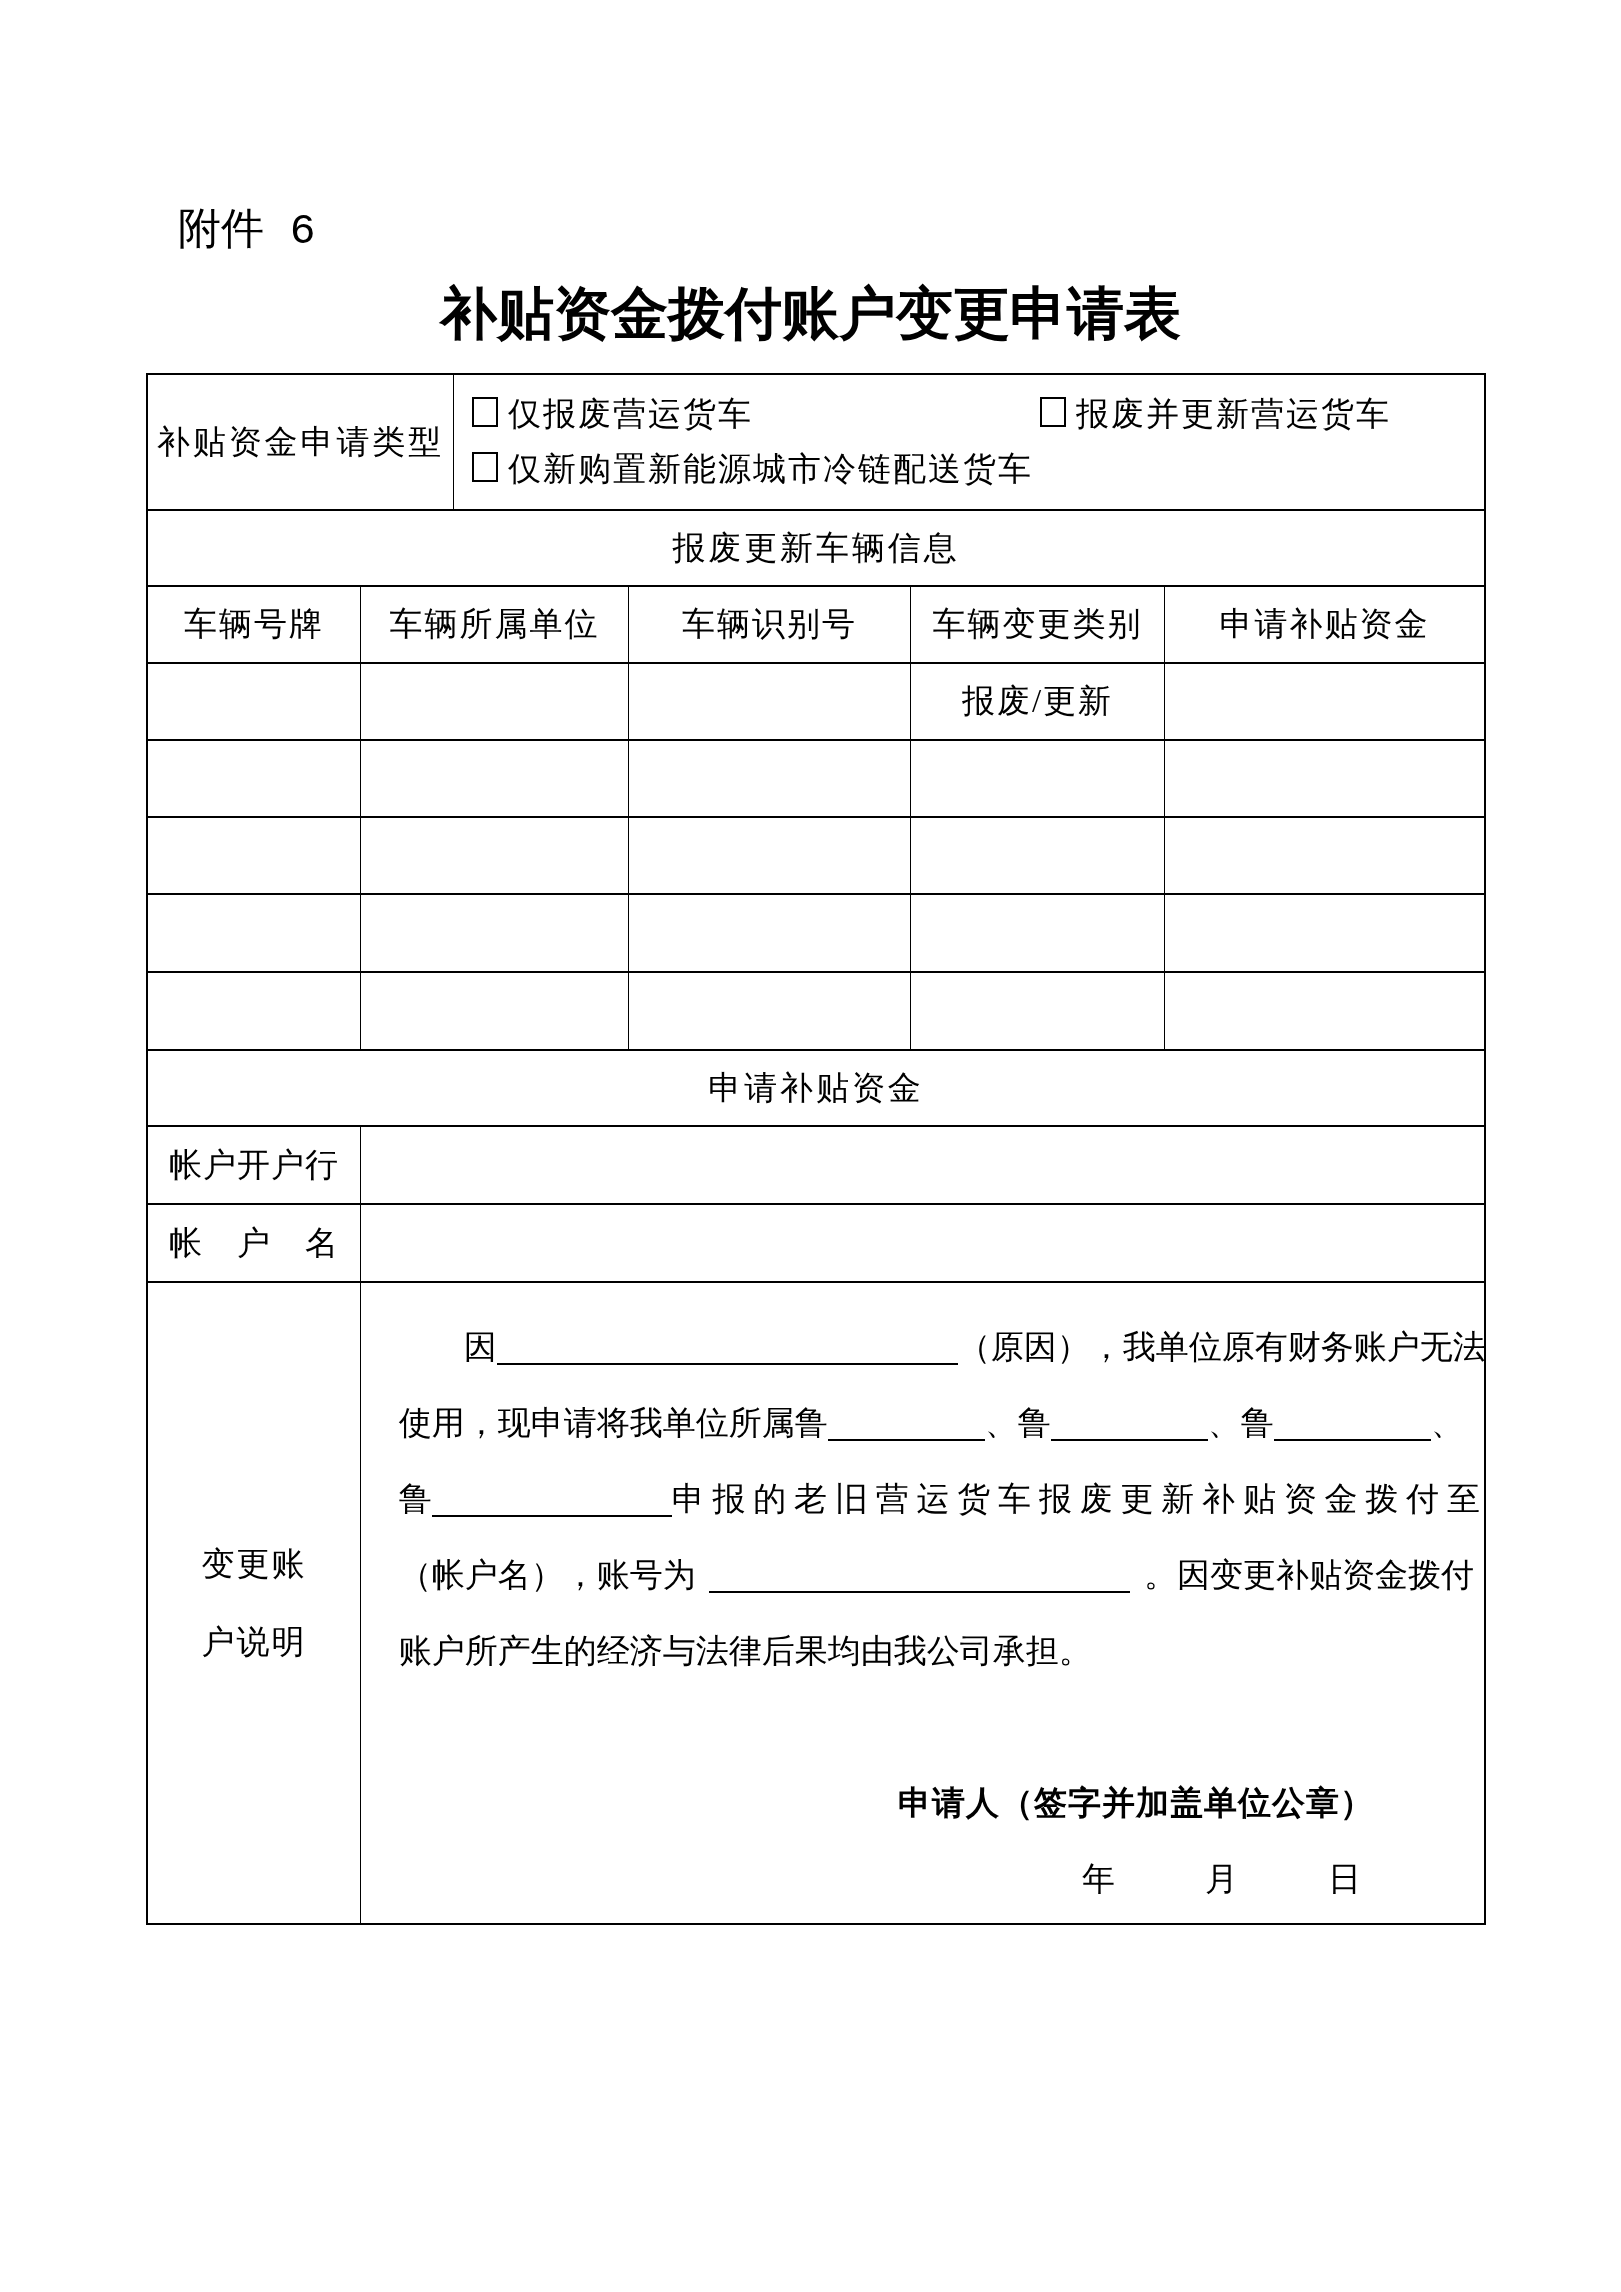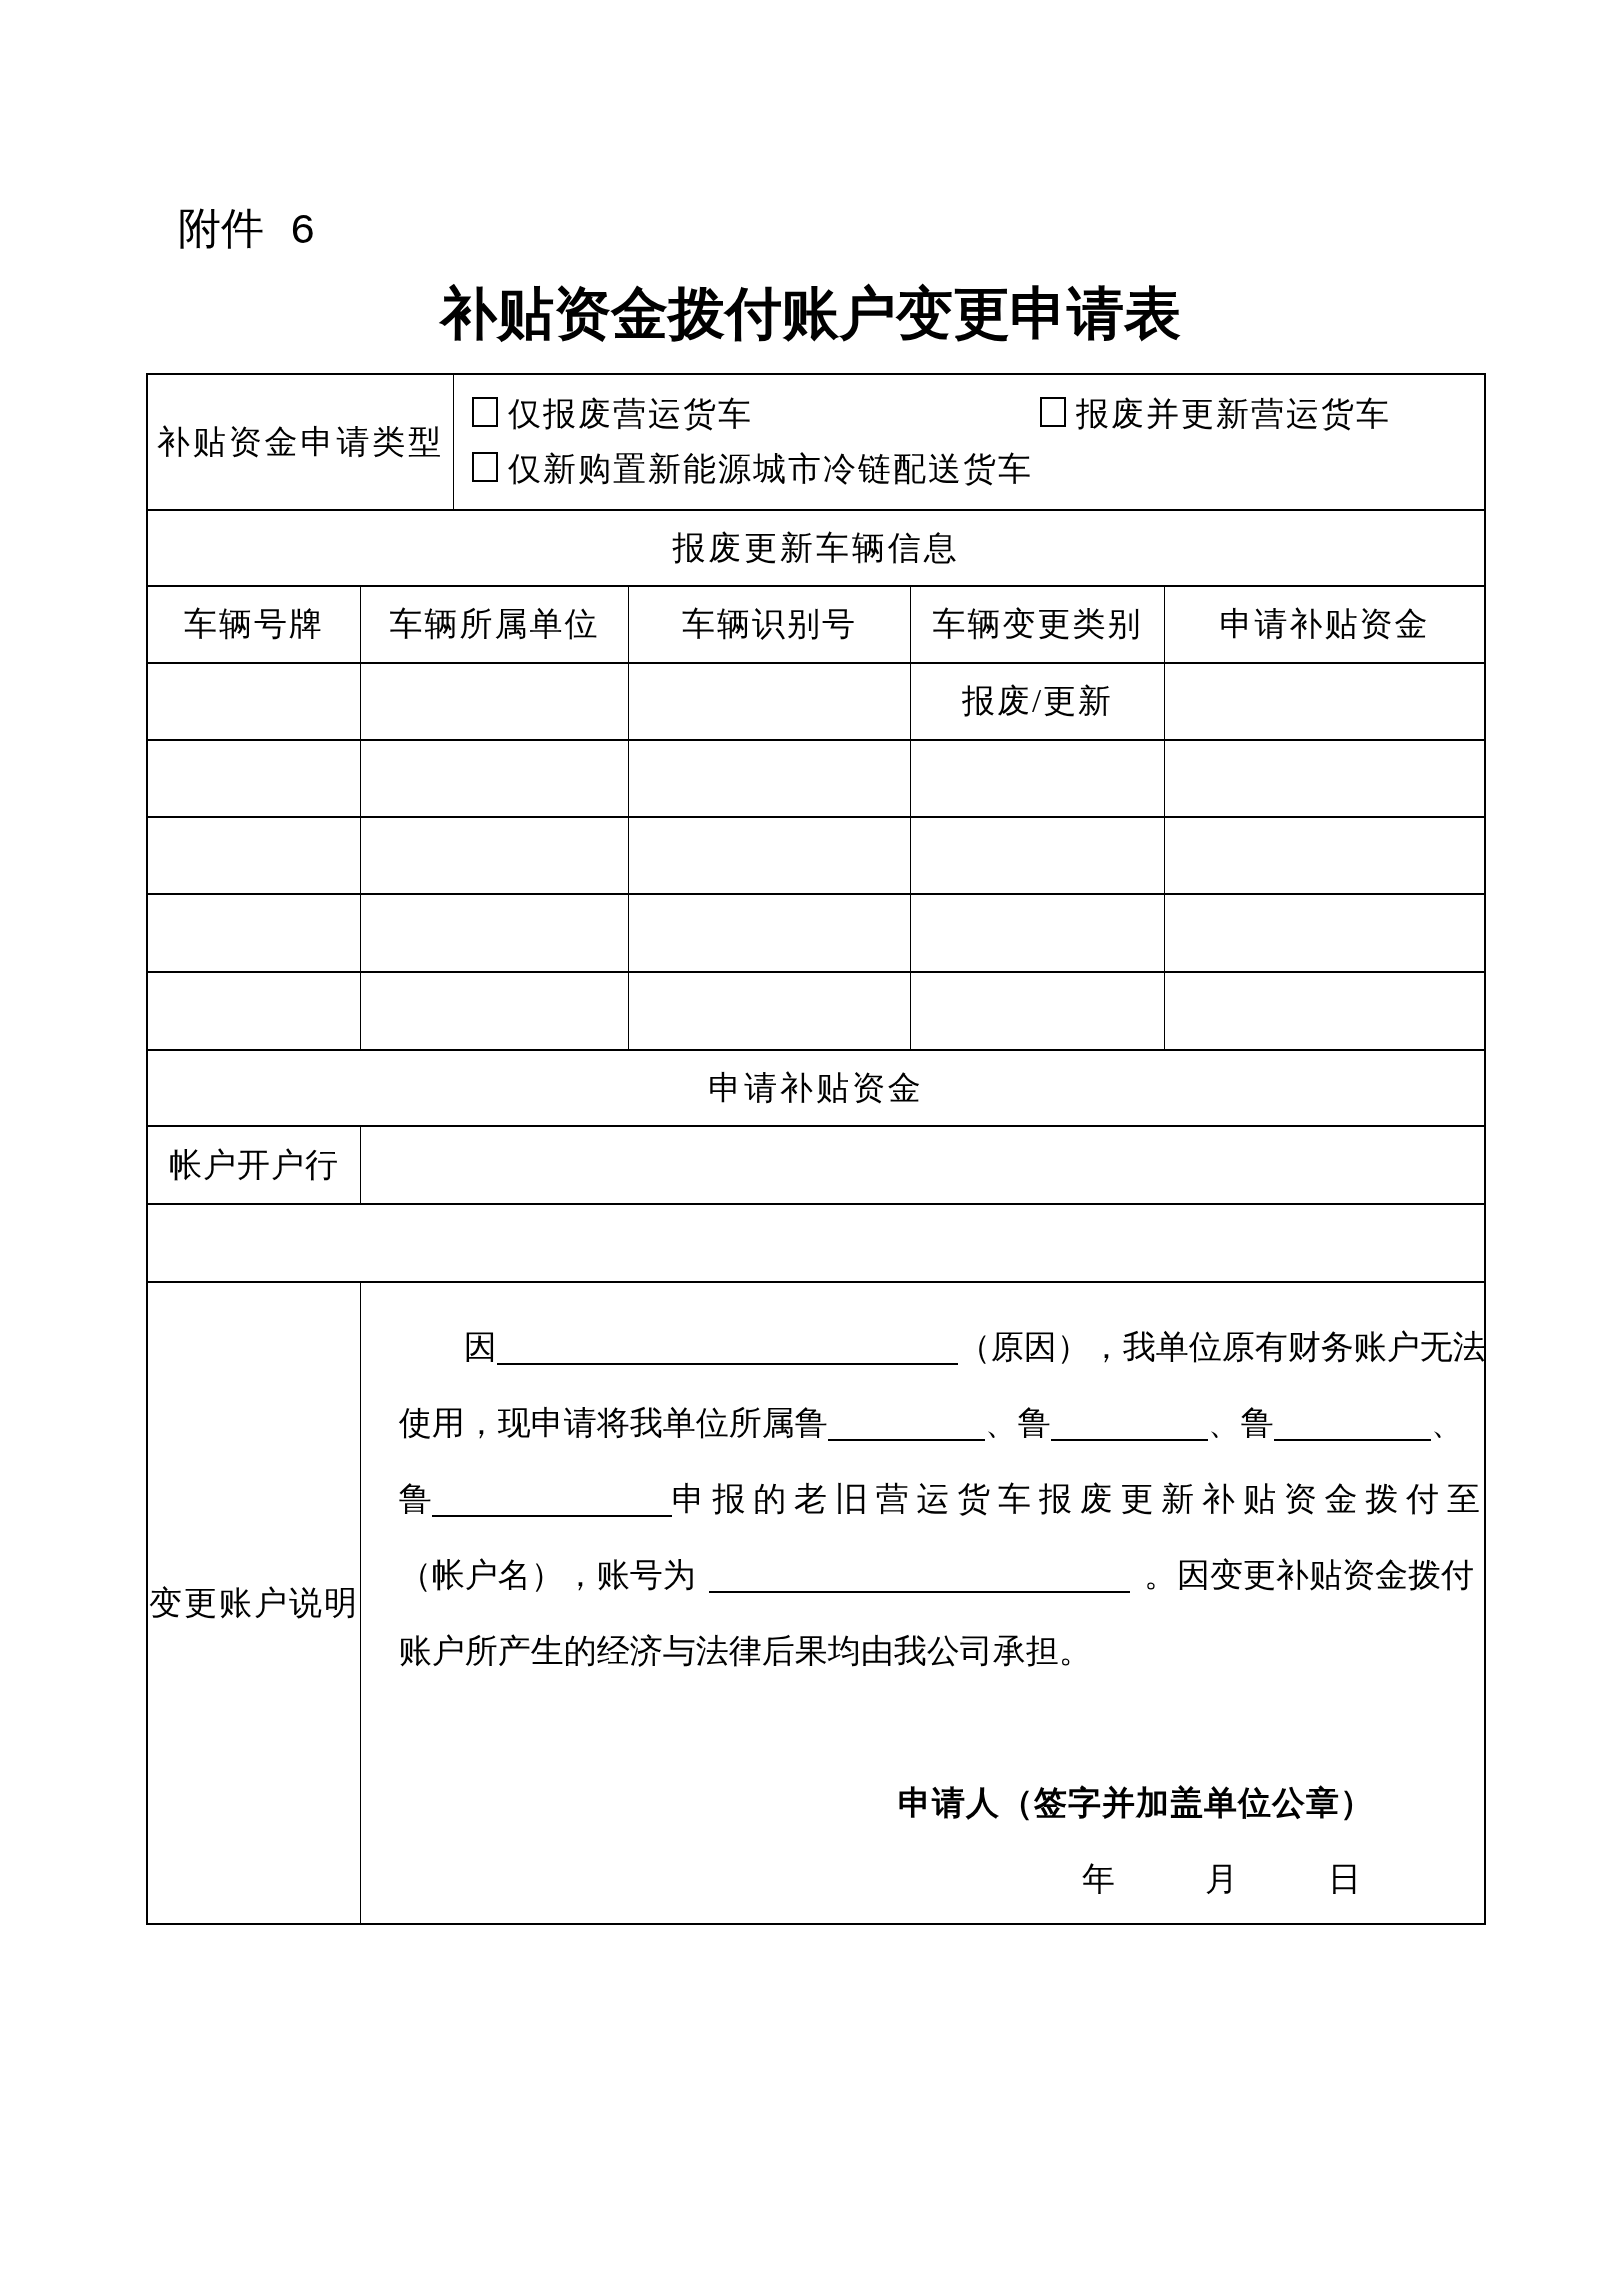--- a/index.html
+++ b/index.html
@@ -93,21 +93,21 @@
     width: 212px;
     display: flex; align-items: center; justify-content: center;
     letter-spacing: 1px;
     white-space: pre;
   }
   .acct-value { flex: 1; }
 
   
   .stmt-label {
     width: 212px;
-    display: flex; align-items: center; justify-content: center;
+    display: flex; flex-direction: column; align-items: center; justify-content: center;
     line-height: 78px;
     letter-spacing: 2px;
   }
   .stmt-body {
     flex: 1;
     padding: 25.5px 0 0 13.7px;
     line-height: 76px;
     overflow: hidden;
   }
   .sline { height: 76px; white-space: nowrap; margin-left: 24px; }
@@ -205,20 +205,21 @@
 
   <div class="row h-sect">
     <div class="cell sect-cell">申请补贴资金</div>
   </div>
 
   <div class="row h-acct">
     <div class="cell acct-label">帐户开户行</div>
     <div class="cell acct-value"></div>
   </div>
   <div class="row h-acct">
+    <div class="cell acct-label">帐　户　名</div>
     <div class="cell acct-value"></div>
   </div>
 
   <div class="row h-stmt">
     <div class="cell stmt-label">
       <span>变更账</span>
       <span>户说明</span>
     </div>
     <div class="cell stmt-body">
       <div class="sline indent">

